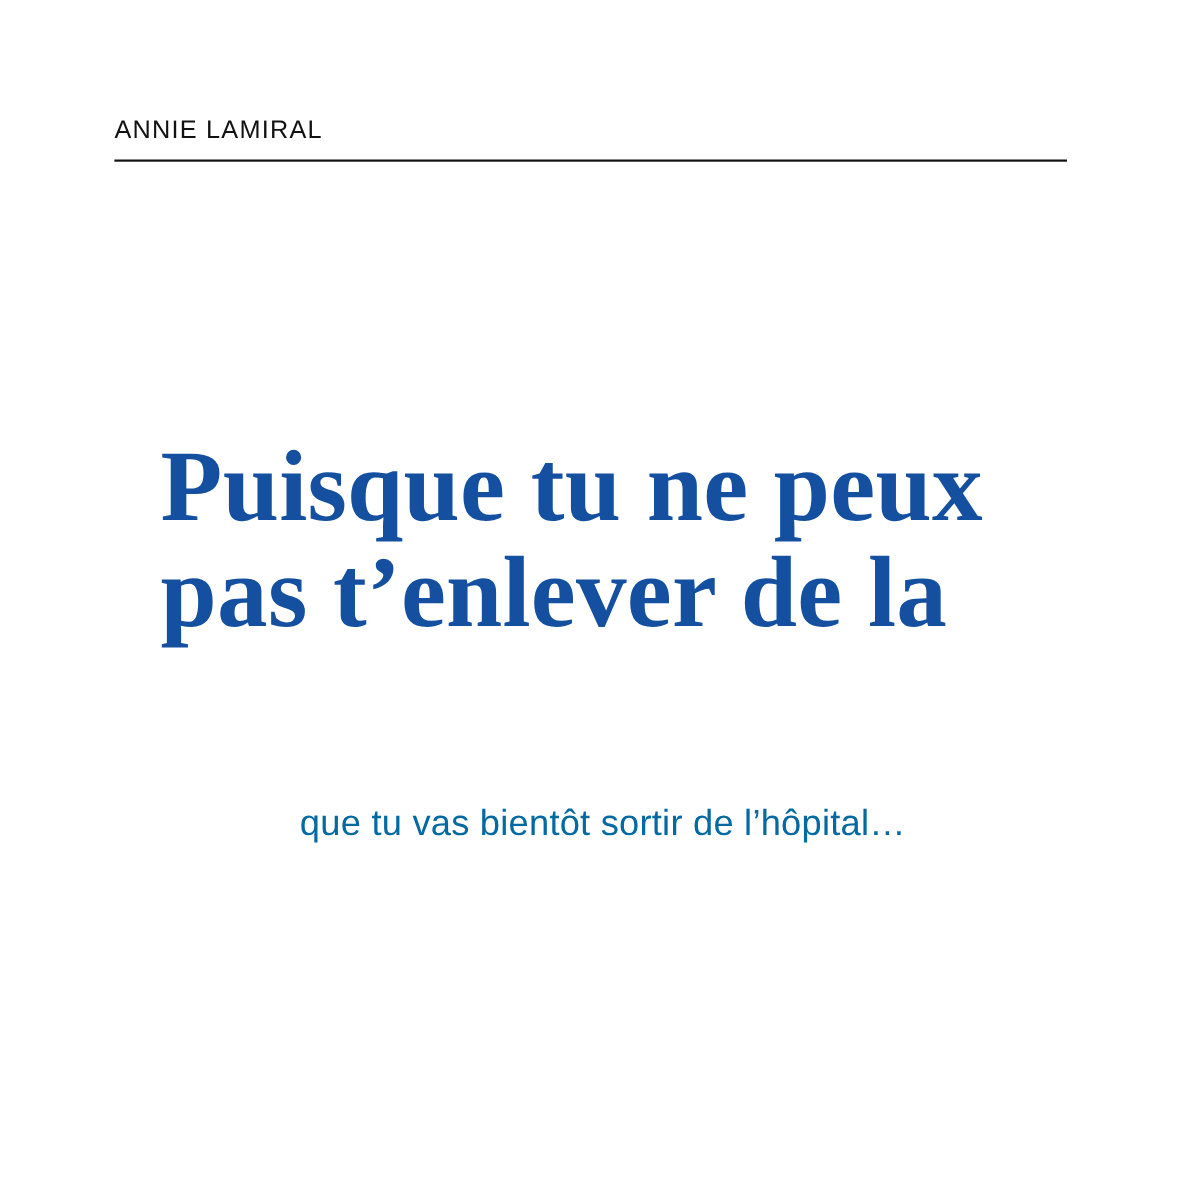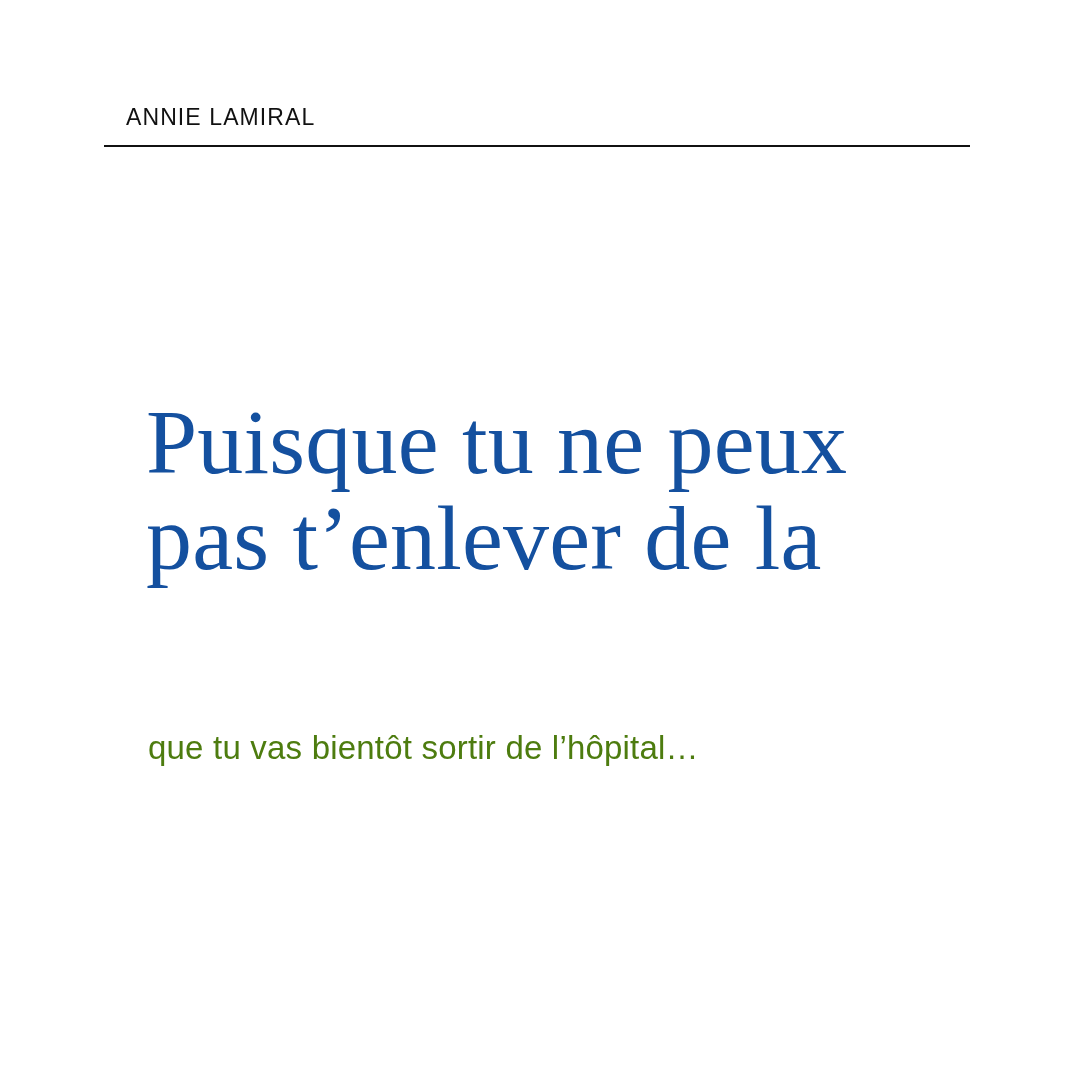--- a/index.html
+++ b/index.html
@@ -26,56 +26,56 @@
     width: 866px;
   }
   .author-name {
     font-family: "Liberation Sans", sans-serif;
     font-size: 23px;
     letter-spacing: 1.1px;
     color: #111111;
     font-weight: 400;
     line-height: 1.2;
     white-space: nowrap;
-    margin-left: 22px;
   }
   .rule {
     margin-top: 13px;
     width: 866px;
     height: 2px;
     background: #111111;
   }
   .headline {
     position: absolute;
     left: 146px;
     top: 394px;
     width: 780px;
     font-family: "Liberation Serif", serif;
     font-size: 92px;
     line-height: 96px;
     color: #14509f;
     letter-spacing: 0.2px;
-    font-weight: 400;
+    font-weight: 700;
   }
   .headline-line {
     display: block;
     white-space: nowrap;
   }
   .subline {
     position: absolute;
     left: 148px;
     top: 726px;
     width: 800px;
     font-family: "Liberation Sans", sans-serif;
     font-size: 33px;
     line-height: 44px;
-    color: #4d7c0f;
+    color: #0369a1;
     letter-spacing: 0.2px;
     font-weight: 400;
     white-space: nowrap;
+    text-align: center;
   }
 </style>
 </head>
 <body>
 
 <div class="card">
 
   <div class="author-block">
     <div class="author-name">ANNIE LAMIRAL</div>
     <div class="rule"></div>

